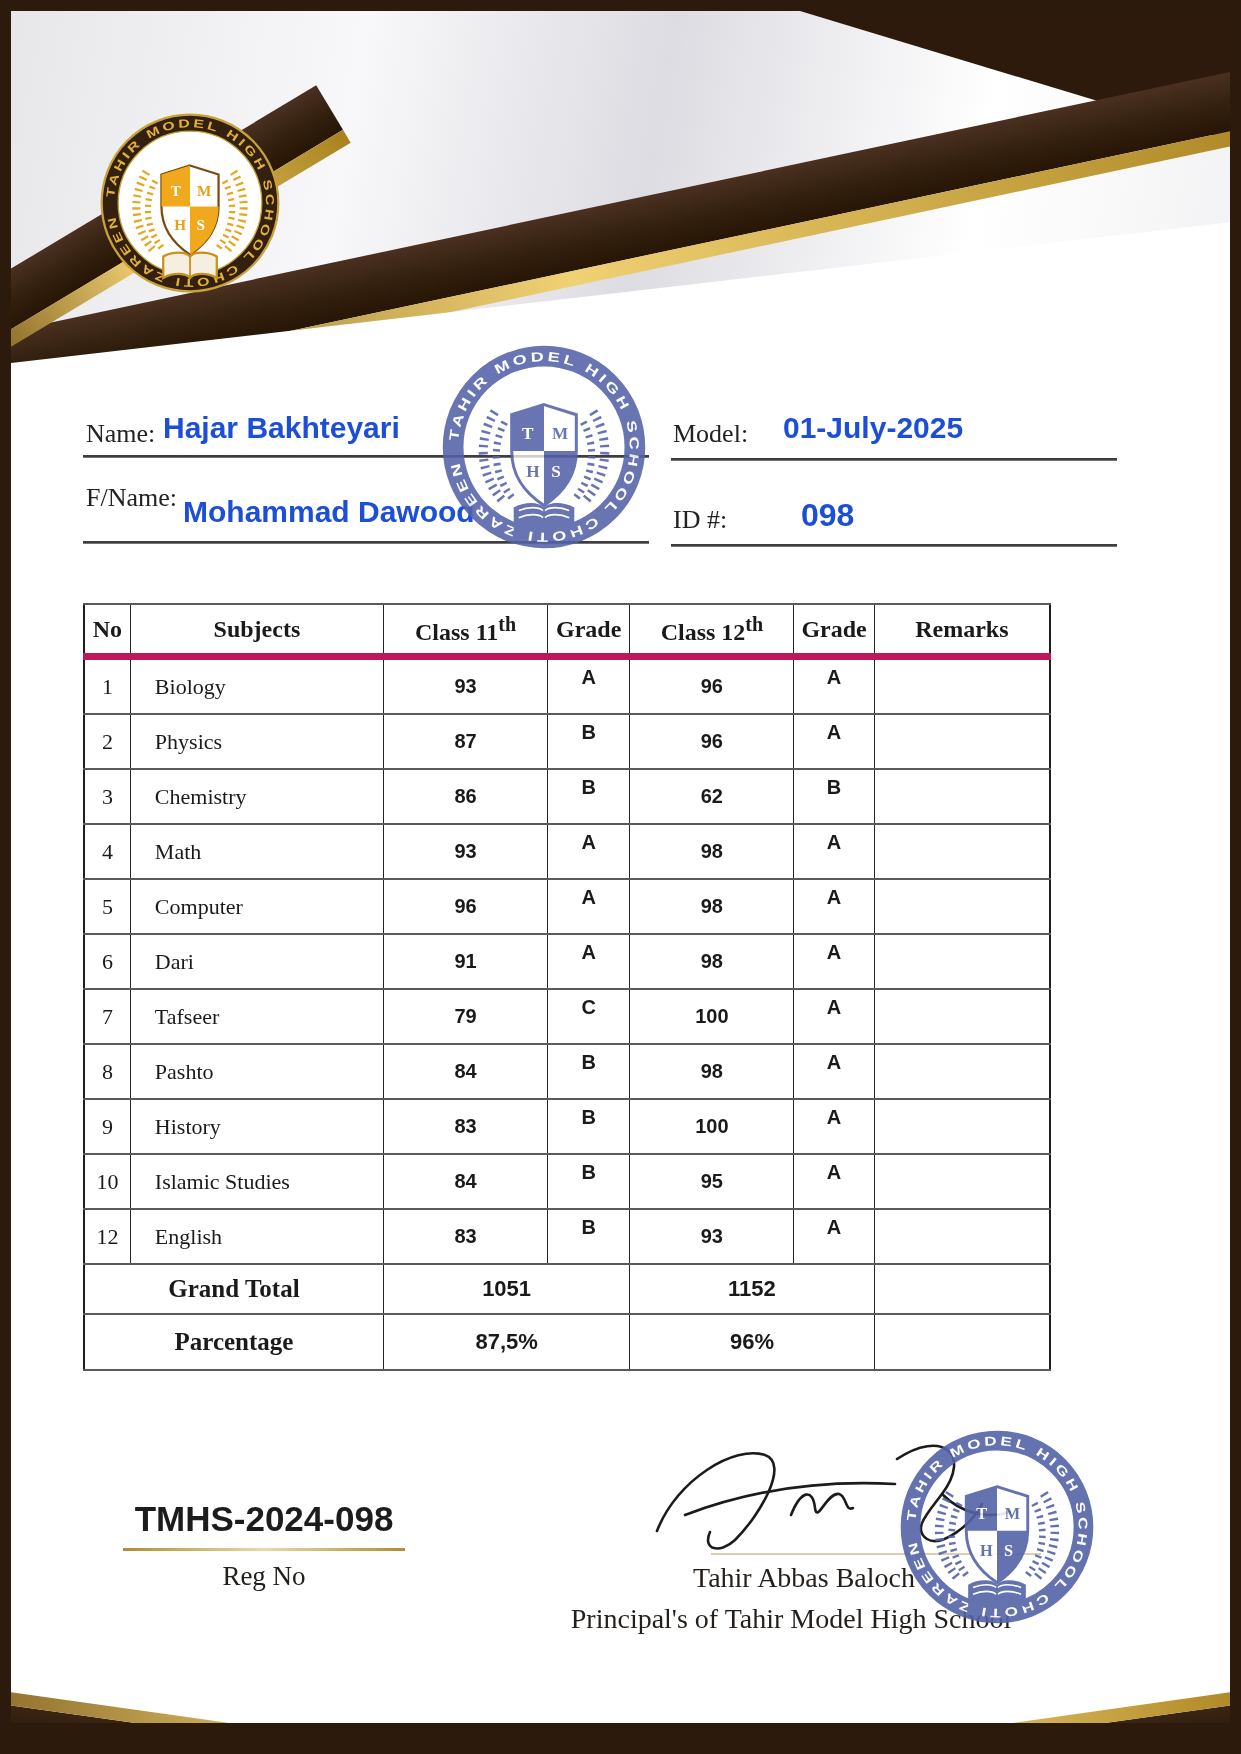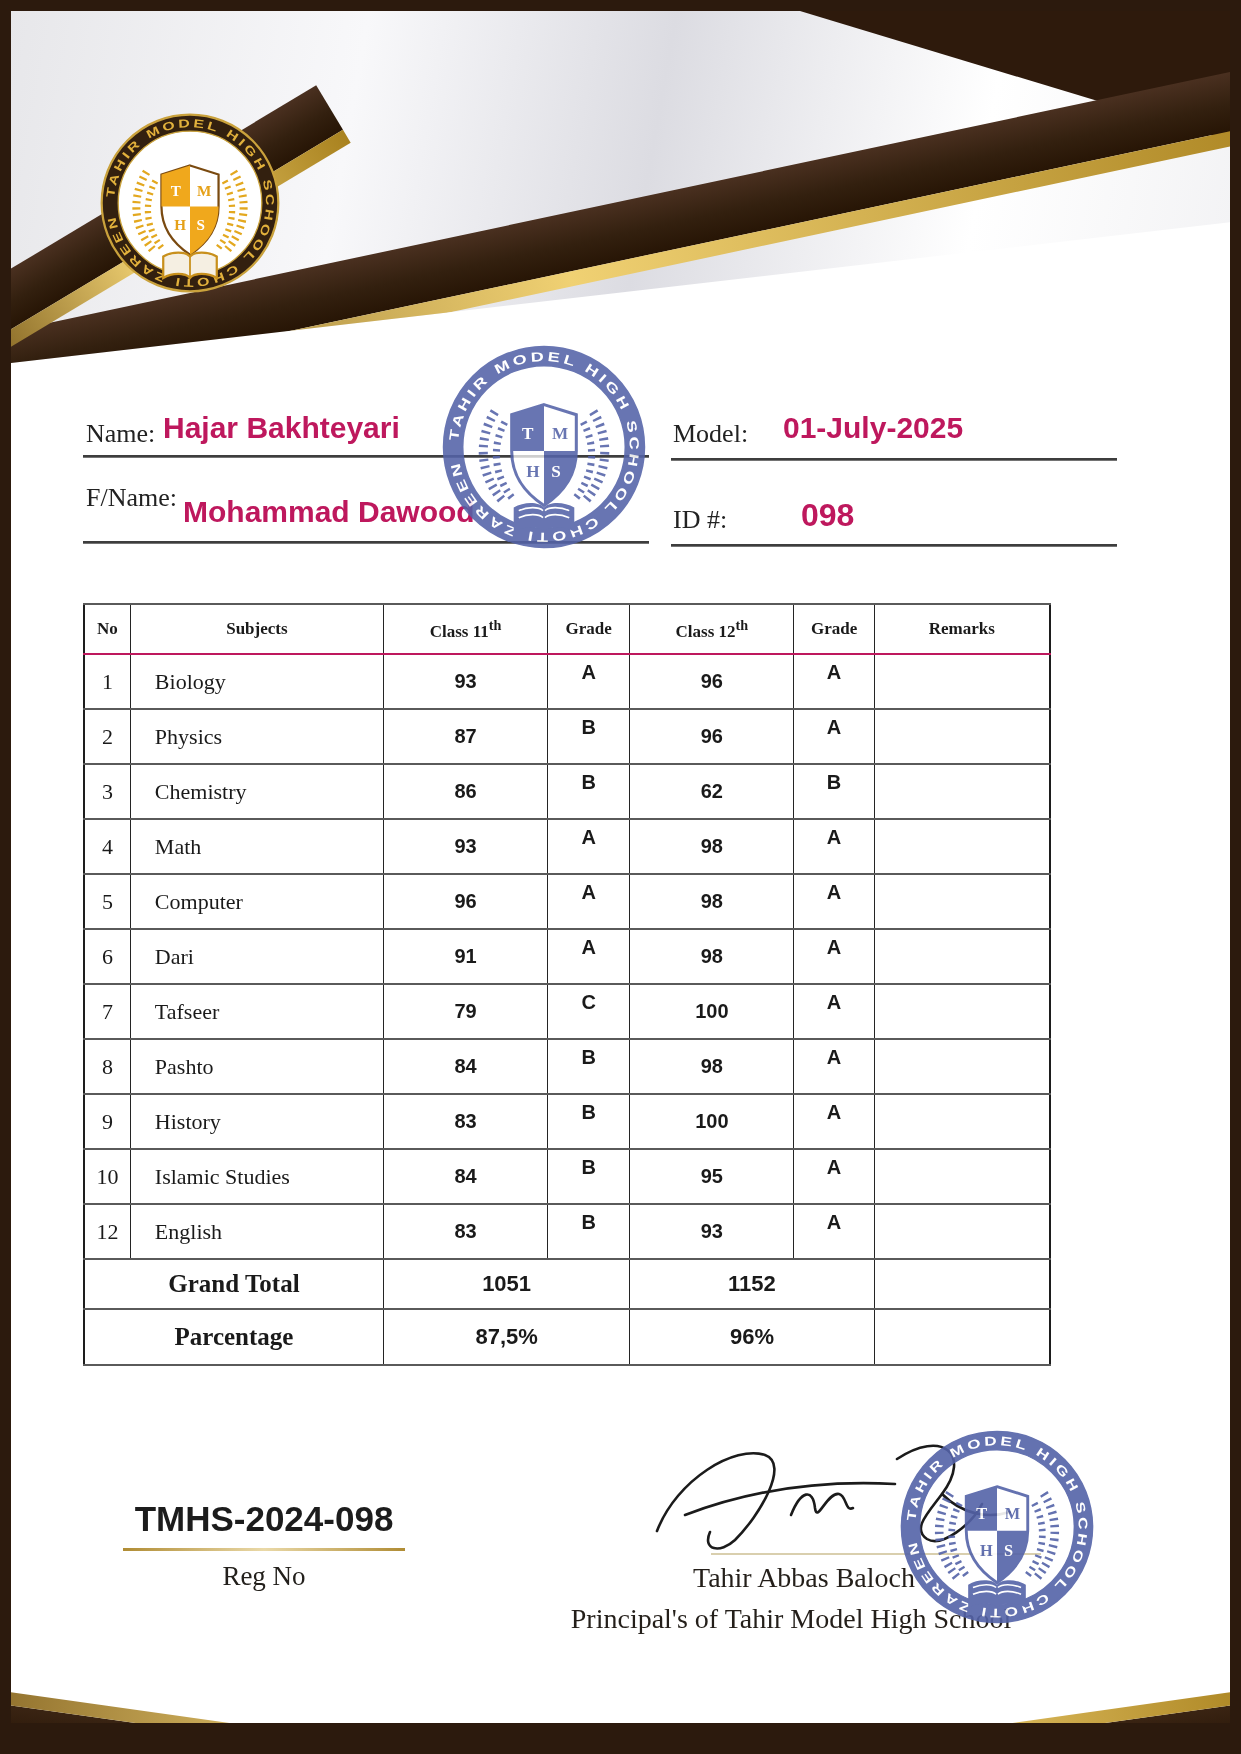--- a/index.html
+++ b/index.html
@@ -34,31 +34,31 @@
   .bd-left  { left:-50px;  transform-origin:0 100%;   transform:rotate(8deg); }
   .bd-right { right:-50px; transform-origin:100% 100%; transform:rotate(-8deg); }
   
   .school-name { position:absolute; top:222px; left:240px; width:700px; text-align:center;
     font-size:38px; font-weight:bold; color:#15110e; }
   .doc-title { position:absolute; top:278px; left:240px; width:700px; text-align:center;
     font-size:57px; font-weight:bold; letter-spacing:2px; color:#5b4136; }
   
   .flabel { position:absolute; font-size:26px; color:#222; }
   .fvalue { position:absolute; font-family:"Liberation Sans",sans-serif; font-weight:bold;
-    font-size:30px; color:#be185d; }
+    font-size:30px; color:#1d4ed8; }
   .fline { position:absolute; height:3px;
     background:linear-gradient(180deg,#3d3d3d 60%,#9a9a9a 100%); }
   
   .marks { position:absolute; left:72px; top:592px; width:968px;
     border-collapse:collapse; table-layout:fixed; }
   .marks th, .marks td { border-right:1.7px solid #242424; border-left:1.7px solid #242424;
     border-top:2.8px solid #5a5a5a; border-bottom:2.8px solid #5a5a5a; padding:0; }
   .marks { border:2.6px solid #1d1d1d; }
-  .marks thead th { height:48px; font-size:17px; font-weight:bold; text-align:center;
-    border-bottom:2px solid #be185d; }
+  .marks thead th { height:48px; font-size:24px; font-weight:bold; text-align:center;
+    border-bottom:7px solid #be185d; }
   .marks tbody td { height:47px; font-size:22px; text-align:center; }
   .marks td.subj { text-align:left; padding-left:24px; }
   .marks td.num  { font-family:"Liberation Sans",sans-serif; font-weight:bold; font-size:20px; }
   .marks td.grade { font-family:"Liberation Sans",sans-serif; font-weight:bold; font-size:20px;
     vertical-align:top; padding-top:6px; }
   .marks tfoot td { height:48px; text-align:center; }
   .marks tfoot .lab { font-size:25px; font-weight:bold; }
   .marks tfoot .tot { font-family:"Liberation Sans",sans-serif; font-weight:bold; font-size:22px; }
   .marks tfoot tr.pct td { height:54px; }
   

